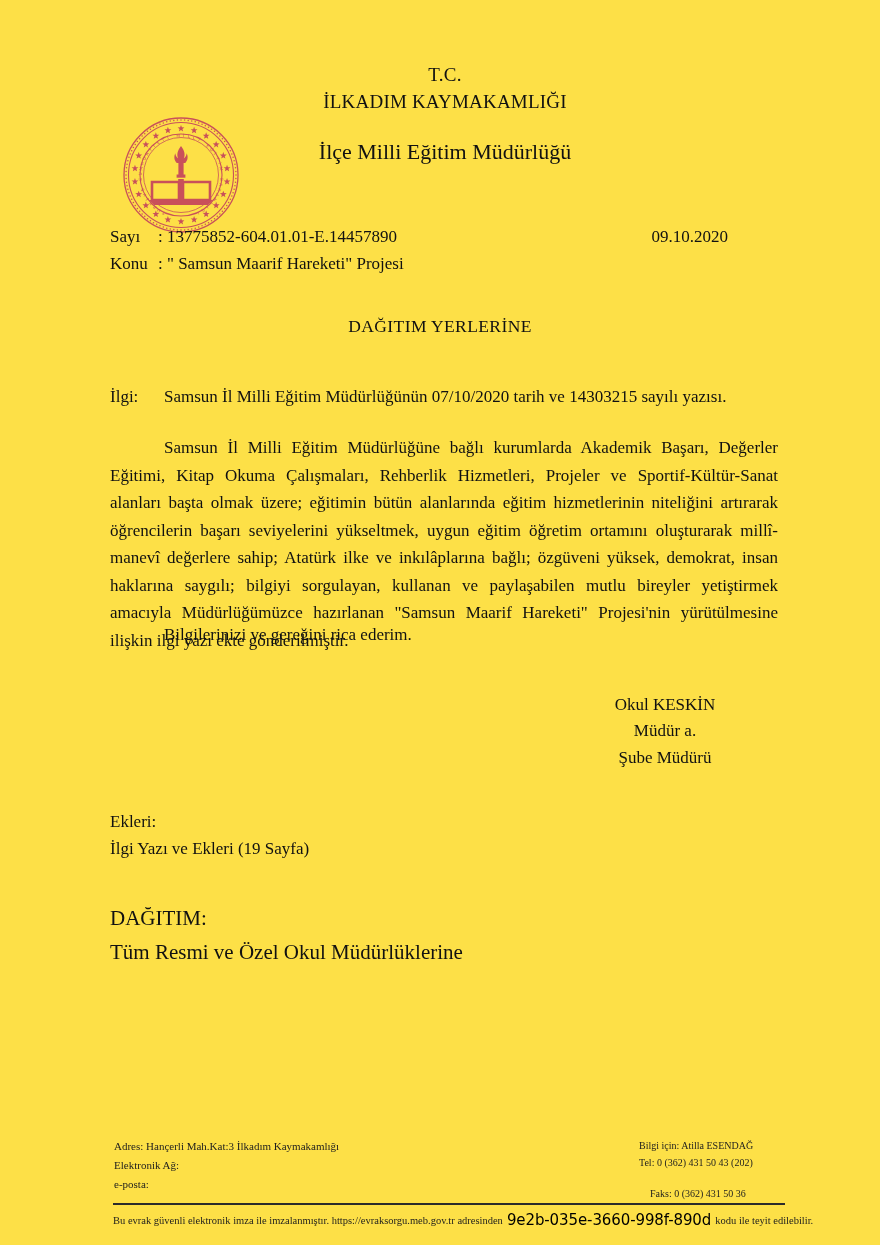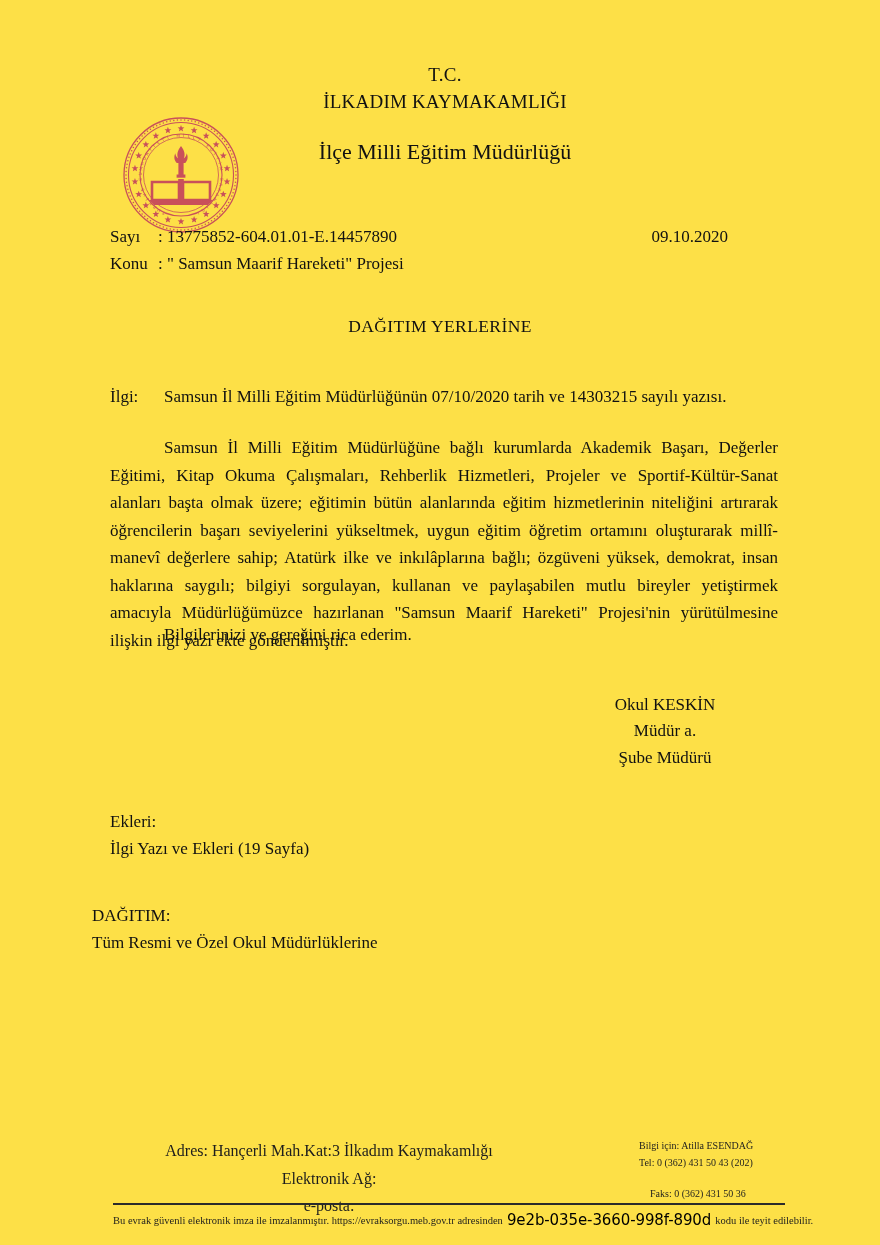--- a/index.html
+++ b/index.html
@@ -204,37 +204,36 @@
   .ekler {
     position: absolute;
     left: 110px;
     top: 808px;
     width: 500px;
     font-size: 17px;
     line-height: 1.6;
   }
   .dagitim {
     position: absolute;
-    left: 92px;
+    left: 110px;
     top: 902px;
     width: 500px;
-    font-size: 17px;
+    font-size: 21px;
     line-height: 1.6;
   }
 
   
   .footer-left {
     position: absolute;
     left: 114px;
     top: 1137px;
     width: 430px;
-    font-size: 16px;
+    font-size: 11px;
     line-height: 1.72;
     color: #1d1d1d;
-    text-align: center;
   }
   .footer-right {
     position: absolute;
     left: 639px;
     top: 1137px;
     width: 230px;
     font-size: 10px;
     line-height: 1.72;
     color: #1d1d1d;
   }

